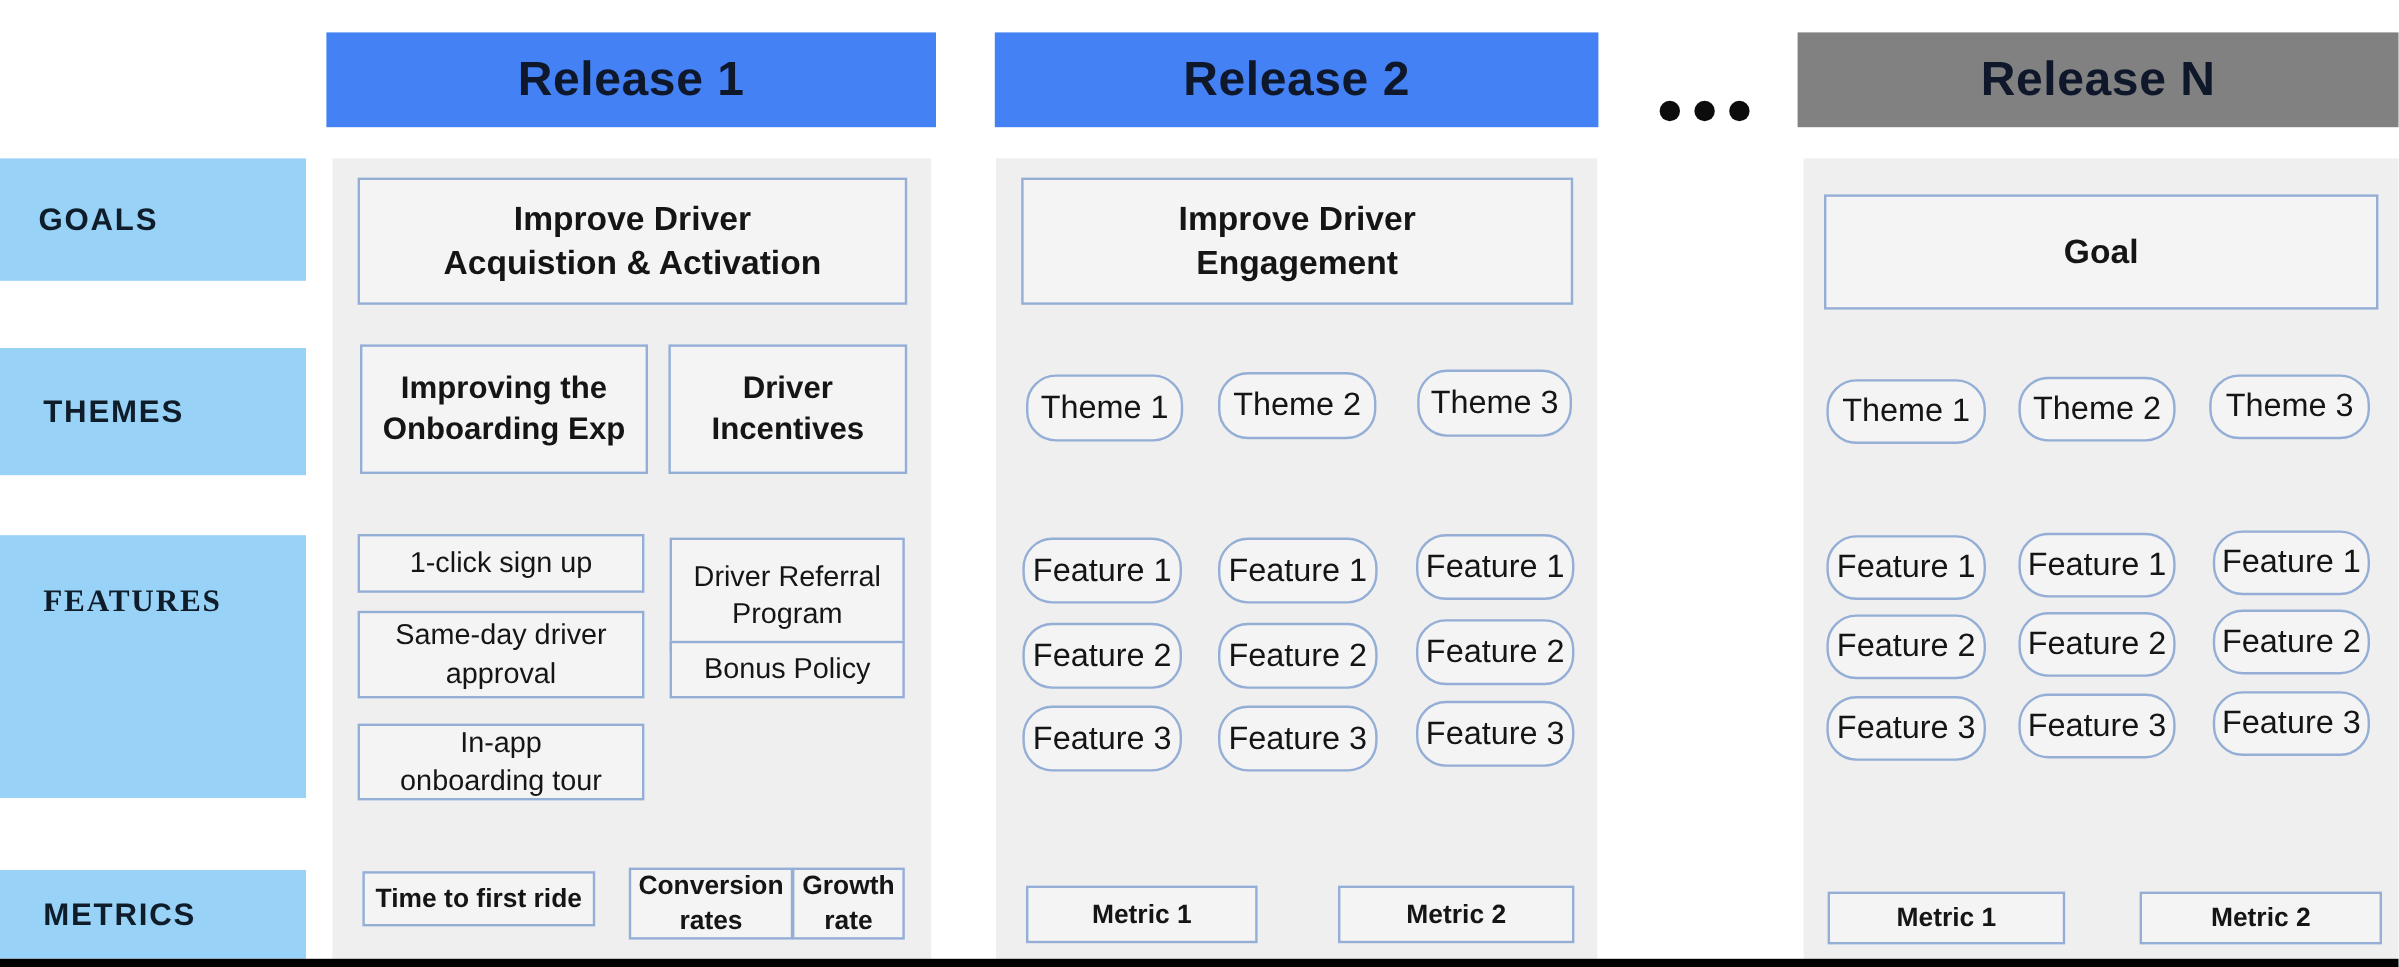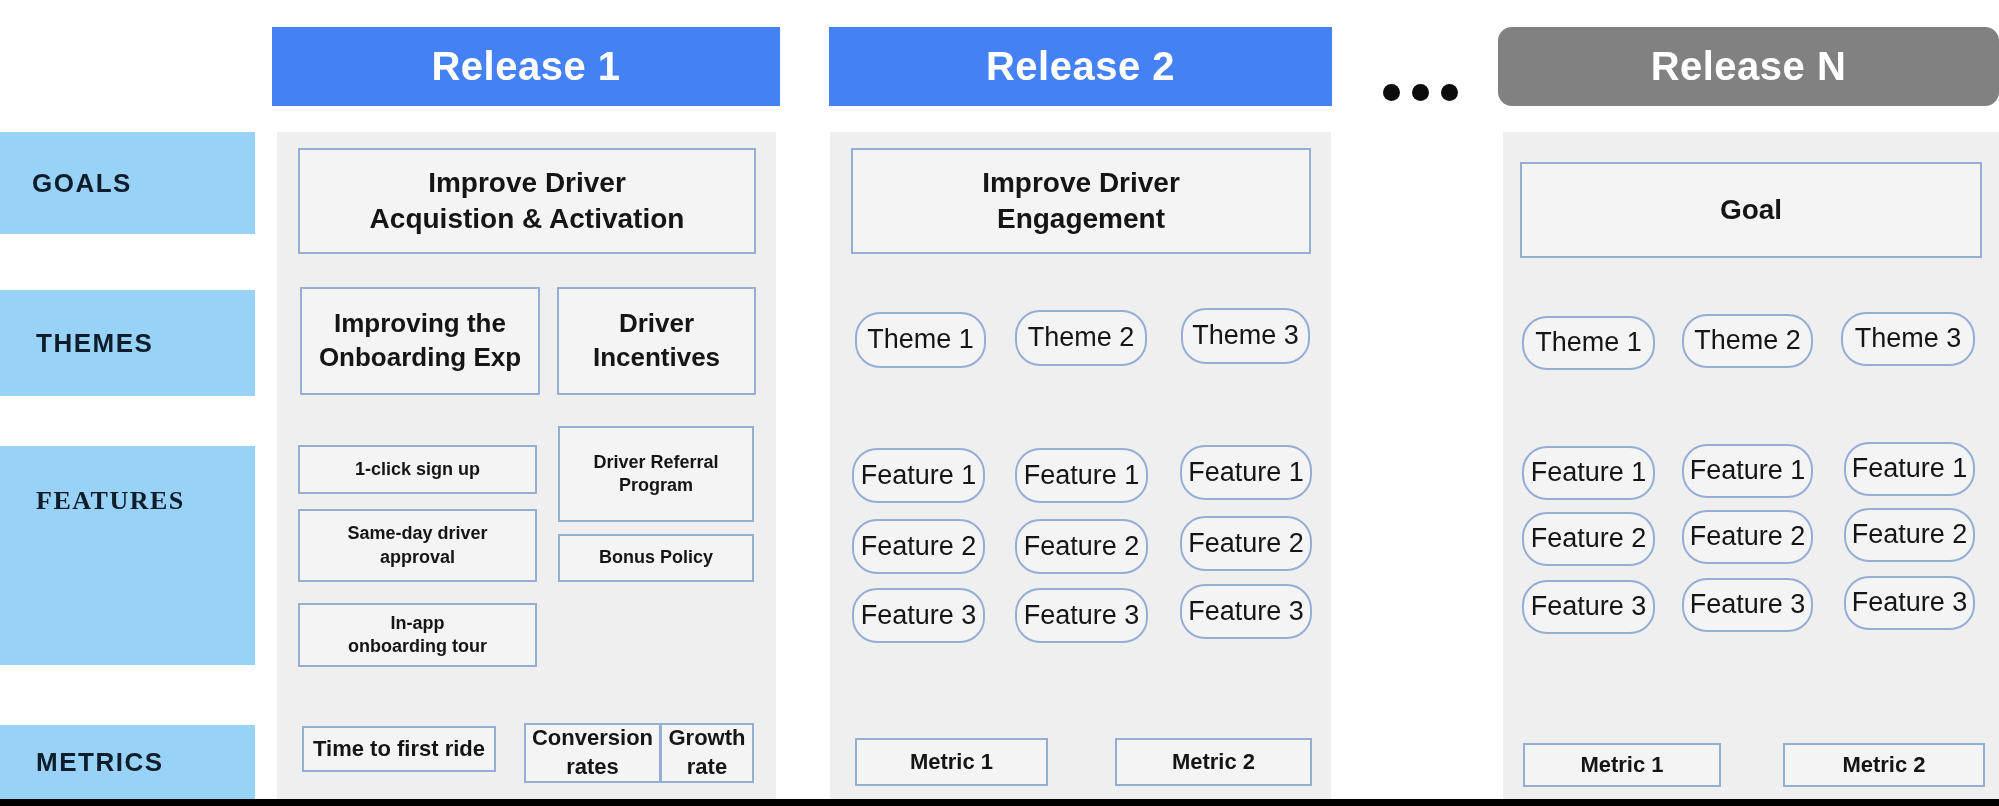--- a/index.html
+++ b/index.html
@@ -7,27 +7,27 @@
     position:relative;
     width:1999px;height:806px;
     background:#ffffff;
     font-family:"Liberation Sans", sans-serif;
     overflow:hidden;
   }
   
   .hdr{
     position:absolute;top:27px;height:79px;
     display:flex;align-items:center;justify-content:center;
-    color:#ffffff;font-size:40px;font-weight:bold;letter-spacing:.5px;
+    color:#0f172a;font-size:40px;font-weight:bold;letter-spacing:.5px;
   }
   .hdr-blue{background:#4381F5;}
   .hdr-gray{background:#818181;}
   .hdr-r1{left:272px;width:508px;}
   .hdr-r2{left:829px;width:503px;}
-  .hdr-rn{left:1498px;width:501px;border-radius:14px;}
+  .hdr-rn{left:1498px;width:501px;}
   
   .dots{position:absolute;left:1383px;top:84px;width:80px;display:flex;gap:12px;}
   .dots i{display:block;width:17px;height:17px;border-radius:50%;background:#0c0c0c;}
   
   .side{
     position:absolute;left:0;width:255px;background:#99D2F7;
     display:flex;align-items:center;
     padding-left:36px;box-sizing:border-box;
     color:#0f1d2b;font-size:26px;font-weight:bold;letter-spacing:1.5px;
   }
@@ -43,21 +43,21 @@
   
   .box{
     position:absolute;box-sizing:border-box;
     background:#f4f4f4;border:2px solid #94AED6;
     display:flex;align-items:center;justify-content:center;
     text-align:center;color:#151515;
     white-space:pre-line;line-height:1.3;
   }
   .goal{font-size:28px;font-weight:bold;}
   .theme-b{font-size:26px;font-weight:bold;}
-  .feat-b{font-size:18px;font-weight:bold;}
+  .feat-b{font-size:24px;font-weight:normal;}
   .metric-b{font-size:22px;font-weight:bold;}
   .plain{font-size:27px;font-weight:normal;border-radius:25px;}
   
   .bottom-bar{position:absolute;left:0;top:799px;width:1999px;height:7px;background:#000000;}
 </style>
 </head>
 <body>
 
 <div class="canvas">
 
@@ -95,21 +95,21 @@
 Acquistion &amp; Activation</div>
     <div class="box theme-b" style="left:23px;top:155px;width:240px;height:108px;">Improving the
 Onboarding Exp</div>
     <div class="box theme-b" style="left:280px;top:155px;width:199px;height:108px;">Driver
 Incentives</div>
     <div class="box feat-b" style="left:21px;top:313px;width:239px;height:49px;">1-click sign up</div>
     <div class="box feat-b" style="left:21px;top:377px;width:239px;height:73px;">Same-day driver
 approval</div>
     <div class="box feat-b" style="left:21px;top:439px;width:239px;height:64px;margin-top:32px;">In-app
 onboarding tour</div>
-    <div class="box feat-b" style="left:281px;top:294px;width:196px;height:96px;text-align:center;">Driver Referral
+    <div class="box feat-b" style="left:281px;top:316px;width:196px;height:96px;text-align:center;">Driver Referral
 Program</div>
     <div class="box metric-b" style="left:25px;top:594px;width:194px;height:46px;">Time to first ride</div>
     <div class="box feat-b" style="left:281px;top:402px;width:196px;height:48px;">Bonus Policy</div>
     <div class="box metric-b" style="left:232px;top:591px;width:137px;height:60px;margin-left:15px;">Conversion
 rates</div>
     <div class="box metric-b" style="left:383px;top:591px;width:94px;height:60px;">Growth
 rate</div>
   </div>
 
   <div class="panel panel-r2">

